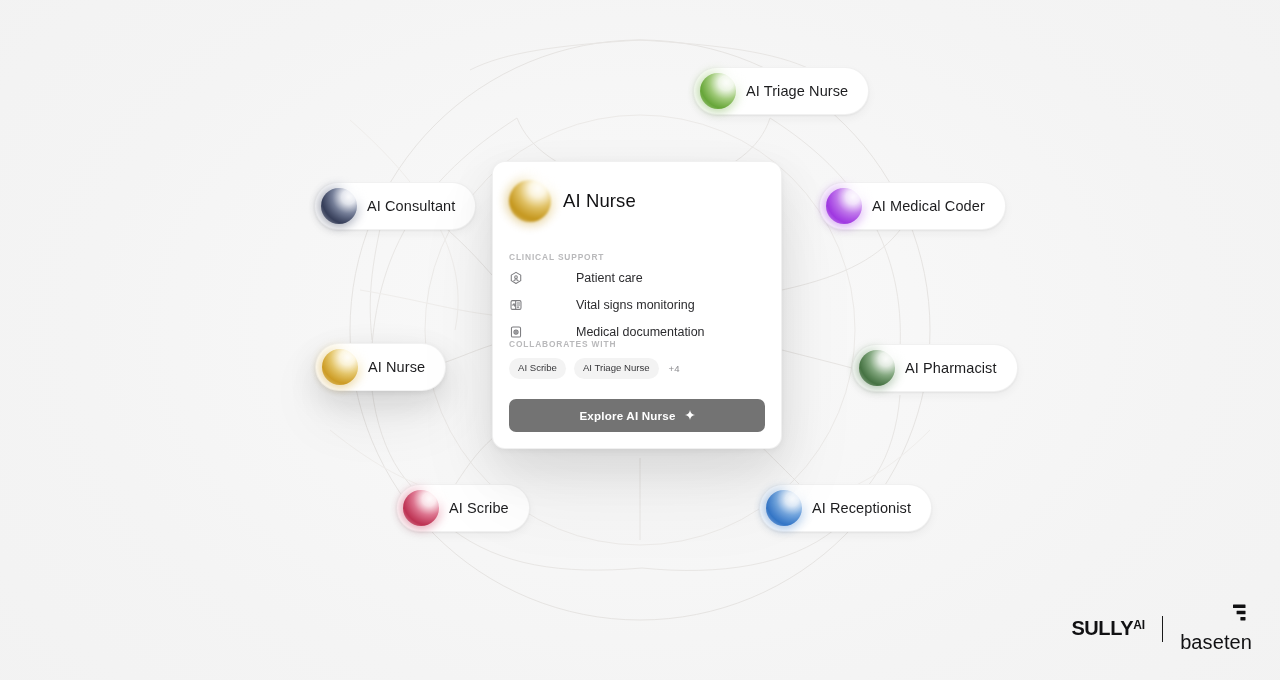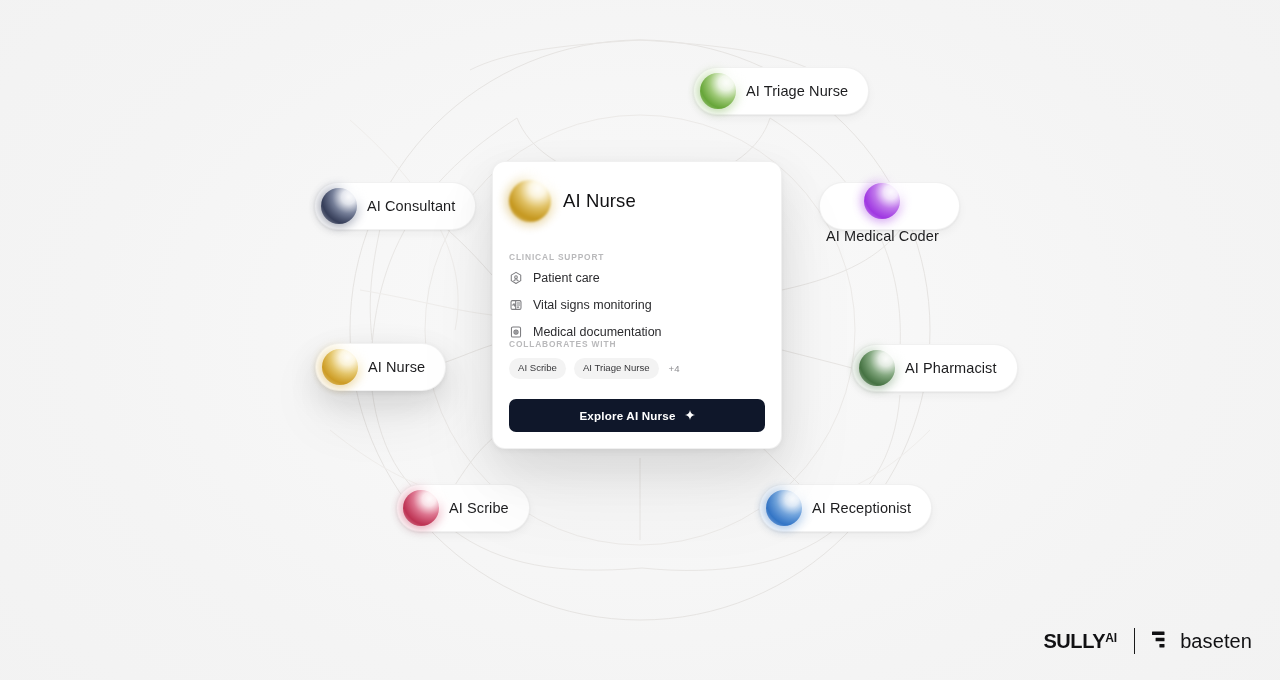--- a/index.html
+++ b/index.html
@@ -94,39 +94,39 @@
     font-weight:bold;
   }
   #capabilities-section { margin-top:30px; }
   .cap-row {
     display:flex; align-items:center; gap:10px;
     margin-bottom:13px;
   }
   .cap-row:last-child { margin-bottom:0; }
   .cap-icon { width:14px; height:14px; flex:0 0 14px; color:#7d7d80; }
   .cap-icon svg { display:block; width:14px; height:14px; }
-  .cap-text { font-size:12.5px; color:#2b2b2e; line-height:1; }
+  .cap-text { font-size:12.5px; color:#2b2b2e; line-height:1;margin-left:43px; }
 
   #collab-section { }
   #collab-chips { display:flex; align-items:center; gap:8px; }
   .collab-chip {
     background:#f3f3f3;
     border-radius:999px;
     padding:4px 9px;
     font-size:9.6px;
     color:#37373a;
     line-height:1.35;
   }
   #collab-more { font-size:9.6px; color:#8c8c90; padding-left:2px; }
 
   #explore-button {
     margin-top:20px;
     width:100%;
     height:33px;
-    background:#0f172a;
+    background:#737373;
     border:none;
     border-radius:7px;
     color:#ffffff;
     font-family:"Liberation Sans", sans-serif;
     font-size:11.6px;
     font-weight:bold;
     letter-spacing:.2px;
     display:flex; align-items:center; justify-content:center;
     gap:9px;
     cursor:pointer;
@@ -144,21 +144,21 @@
     display:flex; align-items:flex-start;
     font-size:20px; font-weight:bold;
     letter-spacing:-0.4px;
     color:#111113;
   }
   #sully-sup {
     font-size:12px; font-weight:bold; letter-spacing:0;
     margin-top:1px; color:#111113;
   }
   #logo-divider { width:1px; height:26px; background:#1a1a1a; }
-  #baseten-logo { display:flex; align-items:flex-start; gap:9px; }
+  #baseten-logo { display:flex; align-items:flex-end; gap:9px;flex-direction:column; }
   #baseten-mark { display:block; width:19px; height:19px; }
   #baseten-word { font-size:20px; color:#111113; letter-spacing:.1px; }
 </style>
 </head>
 <body>
 
 <div id="stage">
 
   <svg id="graph-layer" viewBox="0 0 1280 680" preserveAspectRatio="none">
     <g fill="none" stroke="#e6e4e2" stroke-width="1">
@@ -197,21 +197,21 @@
   <div class="chip" style="left:693px; top:67px;">
     <span class="orb" style="background:radial-gradient(circle at 72% 28%, #ffffff 0%, #f2f8ec 20%, #9cc873 44%, #5ea02f 70%, #e7f1dc 100%);"></span>
     <span class="chip-label">AI Triage Nurse</span>
   </div>
 
   <div class="chip" style="left:314px; top:182px;">
     <span class="orb" style="background:radial-gradient(circle at 76% 26%, #ffffff 0%, #eceef4 18%, #707a95 42%, #2d3550 70%, #dfe2ea 100%);"></span>
     <span class="chip-label">AI Consultant</span>
   </div>
 
-  <div class="chip" style="left:819px; top:182px;flex-direction:column;">
+  <div class="chip" style="left:819px; top:182px;">
     <span class="orb" style="background:radial-gradient(circle at 74% 26%, #ffffff 0%, #f6ecfd 18%, #bd72ea 42%, #9b2fe0 70%, #f0e0fa 100%);"></span>
     <span class="chip-label">AI Medical Coder</span>
   </div>
 
   <div class="chip active" style="left:315px; top:343px;">
     <span class="orb" style="background:radial-gradient(circle at 70% 24%, #ffffff 0%, #fdf7e2 20%, #e3c465 44%, #c9951a 70%, #f6eed7 100%);"></span>
     <span class="chip-label">AI Nurse</span>
   </div>
 
   <div class="chip" style="left:852px; top:344px;">

